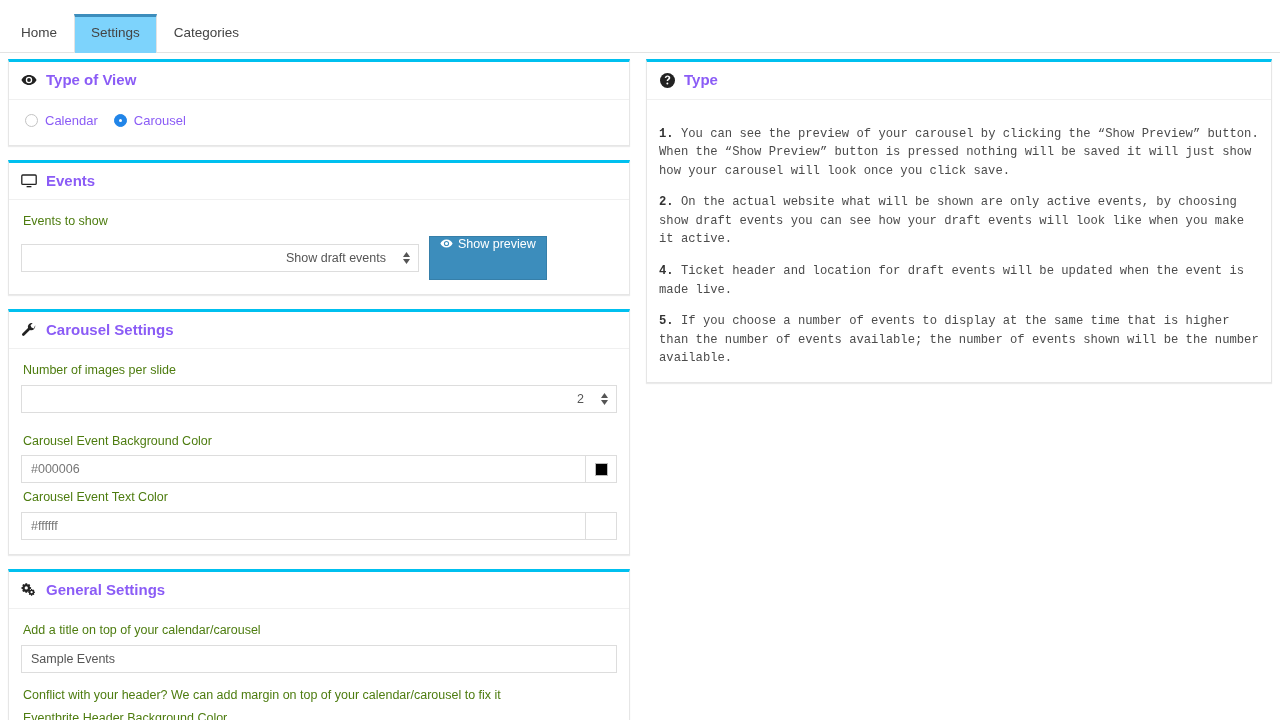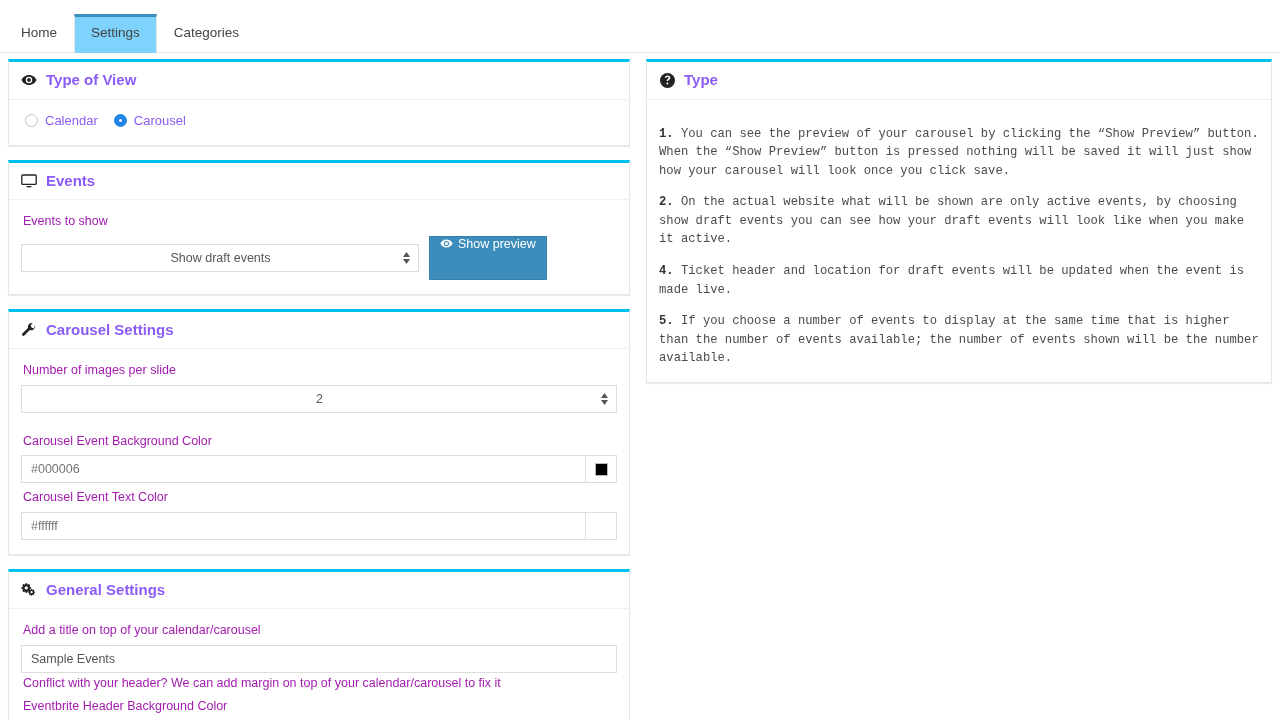--- a/index.html
+++ b/index.html
@@ -98,38 +98,38 @@
     content: ""; position: absolute;
     left: 4px; top: 4px; width: 3.5px; height: 3.5px;
     border-radius: 50%; background: #ffffff;
   }
   .radio-label { font-size: 13px; color: #8b5cf6; }
 
   
   .field-label {
     display: block;
     font-size: 12.5px;
-    color: #a21caf;
+    color: #4d7c0f;
     margin: 2px 0 5px 2px;
     line-height: 1.4;
   }
   .ctl {
     height: 28px;
     border: 1px solid #dddddd;
     background: #ffffff;
     font-size: 12.5px;
     color: #555555;
     padding: 0 9px;
     display: flex;
     align-items: center;
     width: 100%;
     font-family: "Liberation Sans", sans-serif;
   }
   .ctl.placeholderish { color: #777777; }
-  .select-ctl { position: relative; padding-right: 8px; justify-content: center; }
+  .select-ctl { position: relative; padding-right: 32px; justify-content: flex-end; }
   .stepper {
     position: absolute; right: 8px; top: 50%;
     transform: translateY(-50%);
     display: flex; flex-direction: column; gap: 2px;
     color: #555555; line-height: 0;
   }
   .stepper svg { display: block; }
 
   .row-with-swatch { display: flex; width: 100%; }
   .row-with-swatch .ctl { border-right: none; }
@@ -314,21 +314,21 @@
           </svg>
         </span>
         <span class="box-title">General Settings</span>
       </div>
       <div class="box-body">
         <label class="field-label">Add a title on top of your calendar/carousel</label>
         <div class="ctl">
           <span>Sample Events</span>
         </div>
 
-        <label class="field-label" style="margin-top:2px">Conflict with your header? We can add margin on top of your calendar/carousel to fix it</label>
+        <label class="field-label" style="margin-top:14px">Conflict with your header? We can add margin on top of your calendar/carousel to fix it</label>
 
         <label class="field-label" style="margin-top:6px">Eventbrite Header Background Color</label>
 
       </div>
     </div>
 
   </div>
 
   <div class="col-right">
     <div class="box">

